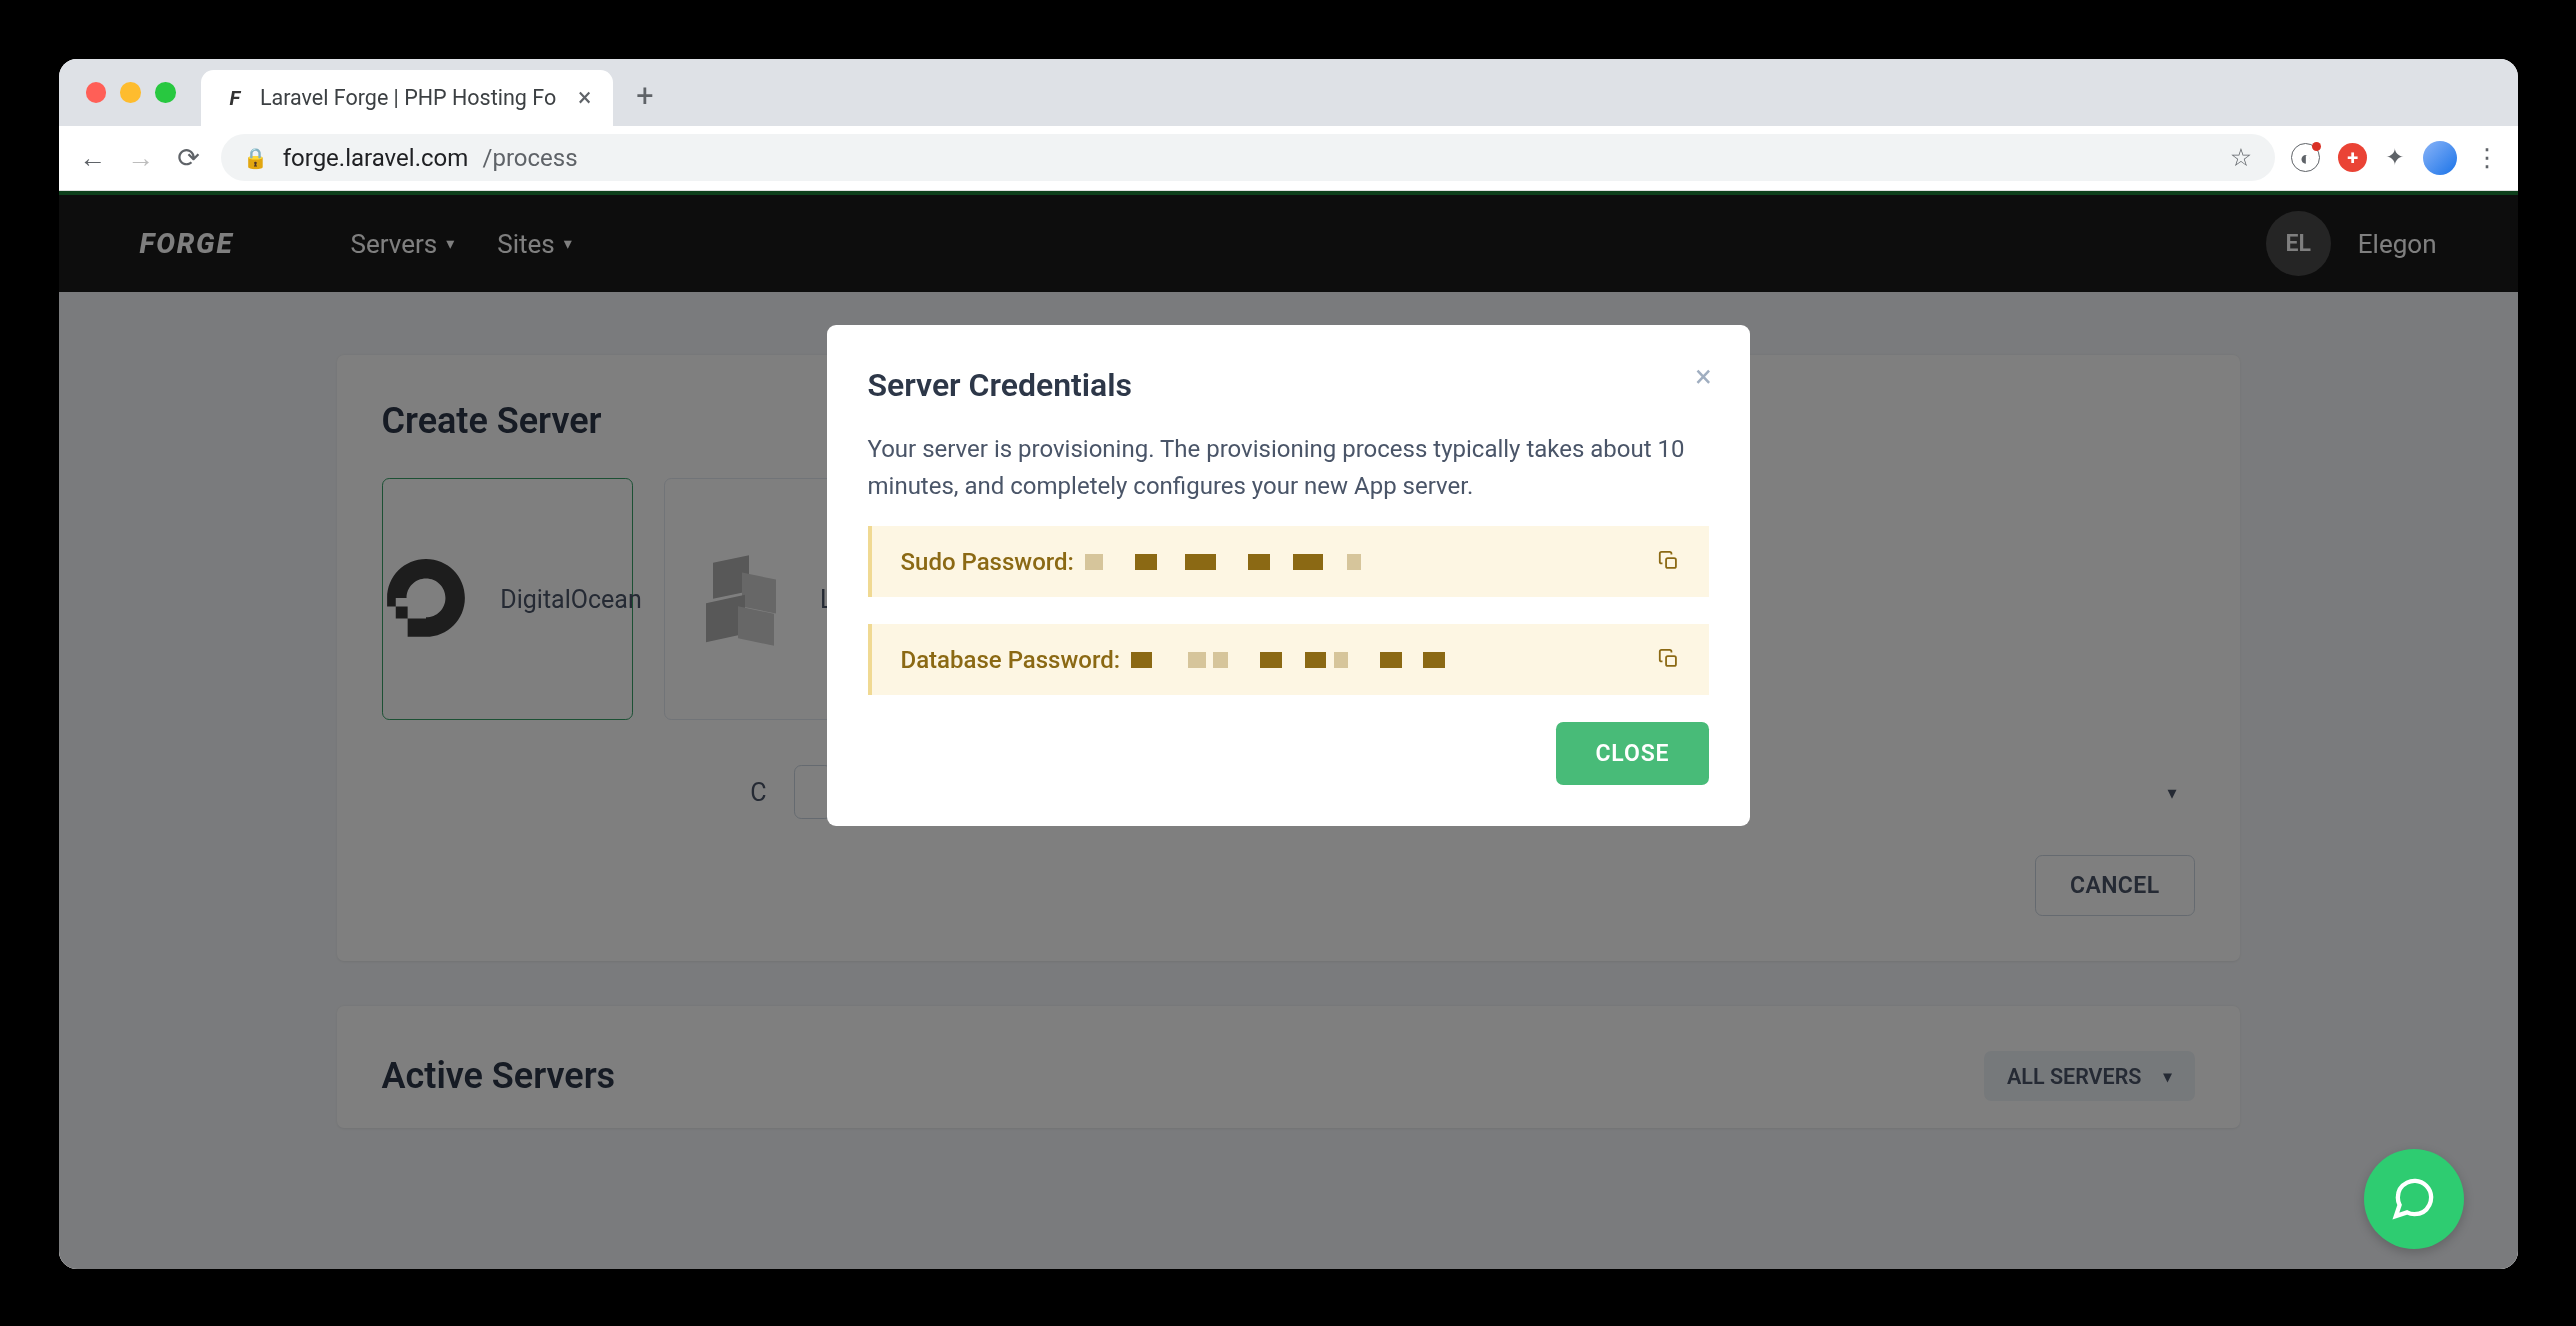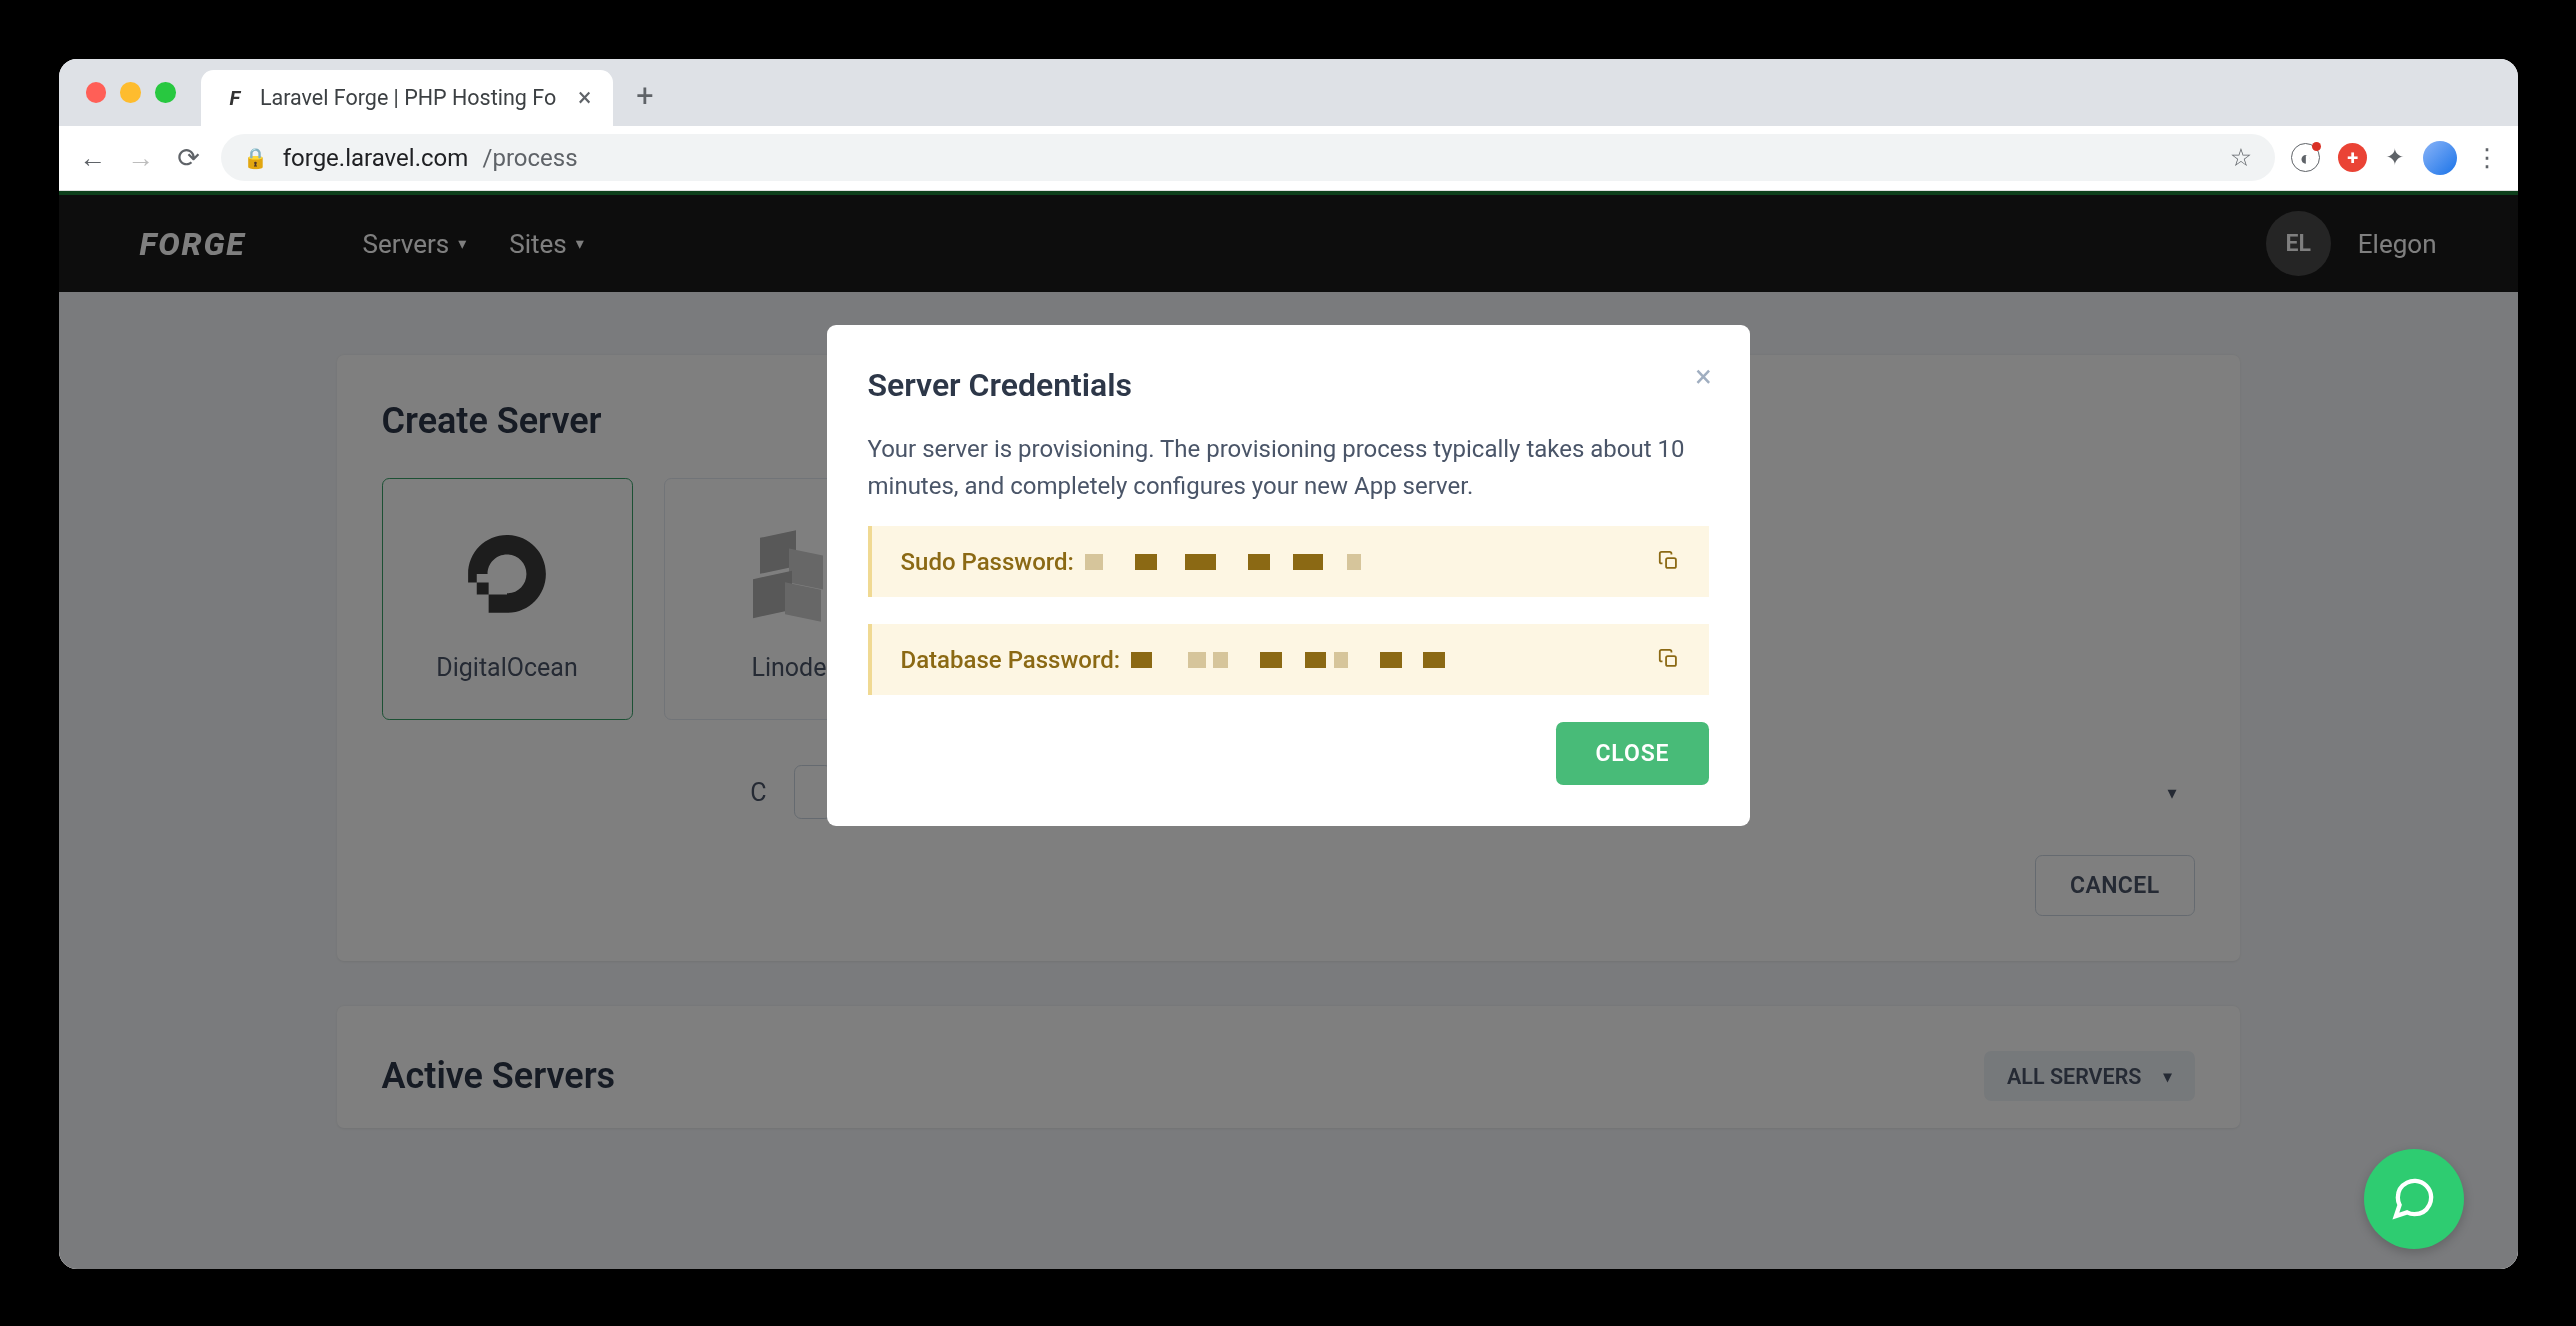--- a/index.html
+++ b/index.html
@@ -28,35 +28,35 @@
 .ext-ic.o1 { background: #fff; border: 1.8px solid #5f6368; color: #5f6368; position: relative; }
 .ext-ic.o1::after { content: ''; position: absolute; top: -1.8px; right: -1.8px; width: 9px; height: 9px; background: #d93025; border-radius: 50%; }
 .ext-ic.o2 { background: #ea4335; color: #fff; font-weight: bold; }
 .puzzle { color: #5f6368; font-size: 23px; }
 .avatar-br { width: 34px; height: 34px; border-radius: 50%; background: linear-gradient(135deg,#8ab4f8,#1a73e8); }
 .menu-dots { color: #5f6368; font-size: 25px; }
 
 .app { position: relative; height: calc(100% - 132px); background: #f5f7fa; }
 .green-line { height: 4.5px; background: #1a7f37; }
 .navbar { background: #1a1a1a; height: 97px; display: flex; align-items: center; padding: 0 81px; }
-.logo { font-size: 32px; font-weight: 800; font-style: italic; color: #fff; letter-spacing: 1.8px; }
+.logo { font-size: 28px; font-weight: 800; font-style: italic; color: #fff; letter-spacing: 1.8px; }
 .nav-links { display: flex; gap: 43px; margin-left: 117px; }
 .nav-link { color: #fff; font-size: 26px; display: flex; align-items: center; gap: 9px; cursor: pointer; }
 .caret-dn { font-size: 16px; }
 .nav-right { margin-left: auto; display: flex; align-items: center; gap: 27px; }
 .user-badge { width: 65px; height: 65px; border-radius: 50%; background: #4a4a4a; color: #fff; display: flex; align-items: center; justify-content: center; font-size: 23px; font-weight: 600; }
 .user-name { color: #fff; font-size: 26px; }
 
 .content { padding: 63px 278px 0; }
 .card { background: #fff; border-radius: 7.2px; padding: 45px; margin-bottom: 45px; box-shadow: 0 0.9px 2.7px rgba(0,0,0,0.08); }
 .card-head { display: flex; justify-content: space-between; align-items: center; margin-bottom: 36px; }
 .card-title { font-size: 36px; font-weight: 600; color: #2d3748; }
 .btn-manage { background: #edf2f7; color: #4a5568; font-size: 21.5px; font-weight: 600; padding: 14.3px 27px; border-radius: 7.2px; border: none; cursor: pointer; letter-spacing: 0.4px; }
 .providers { display: flex; gap: 31px; }
-.provider { border: 1.8px solid #e2e8f0; border-radius: 7.2px; width: 251px; height: 242px; display: flex; flex-direction: column; align-items: center; justify-content: center; gap: 20px; cursor: pointer; }
+.provider { border: 1.8px solid #e2e8f0; border-radius: 7.2px; width: 251px; height: 242px; display: flex; flex-direction: row; align-items: center; justify-content: center; gap: 20px; cursor: pointer; }
 .provider.selected { border-color: #38a169; }
 .provider-icon { width: 117px; height: 117px; display: flex; align-items: center; justify-content: center; }
 .provider-label { font-size: 25px; color: #4a5568; }
 .form-row { display: flex; align-items: center; margin-top: 45px; gap: 27px; }
 .form-label { font-size: 25px; color: #4a5568; text-align: right; width: 385px; }
 .form-select { flex: 1; height: 54px; border: 0.9px solid #cbd5e0; border-radius: 7.2px; background: #fff; font-size: 23px; padding: 0 18px; appearance: none; position: relative; }
 .select-wrap { position: relative; flex: 1; }
 .select-wrap::after { content: '▾'; position: absolute; right: 18px; top: 50%; transform: translateY(-50%); font-size: 18px; color: #4a5568; pointer-events: none; }
 .card-foot { display: flex; justify-content: flex-end; margin-top: 36px; }
 .btn-cancel { background: #fff; border: 0.9px solid #cbd5e0; color: #4a5568; font-size: 23px; font-weight: 600; padding: 16px 34px; border-radius: 7.2px; cursor: pointer; letter-spacing: 0.4px; }

